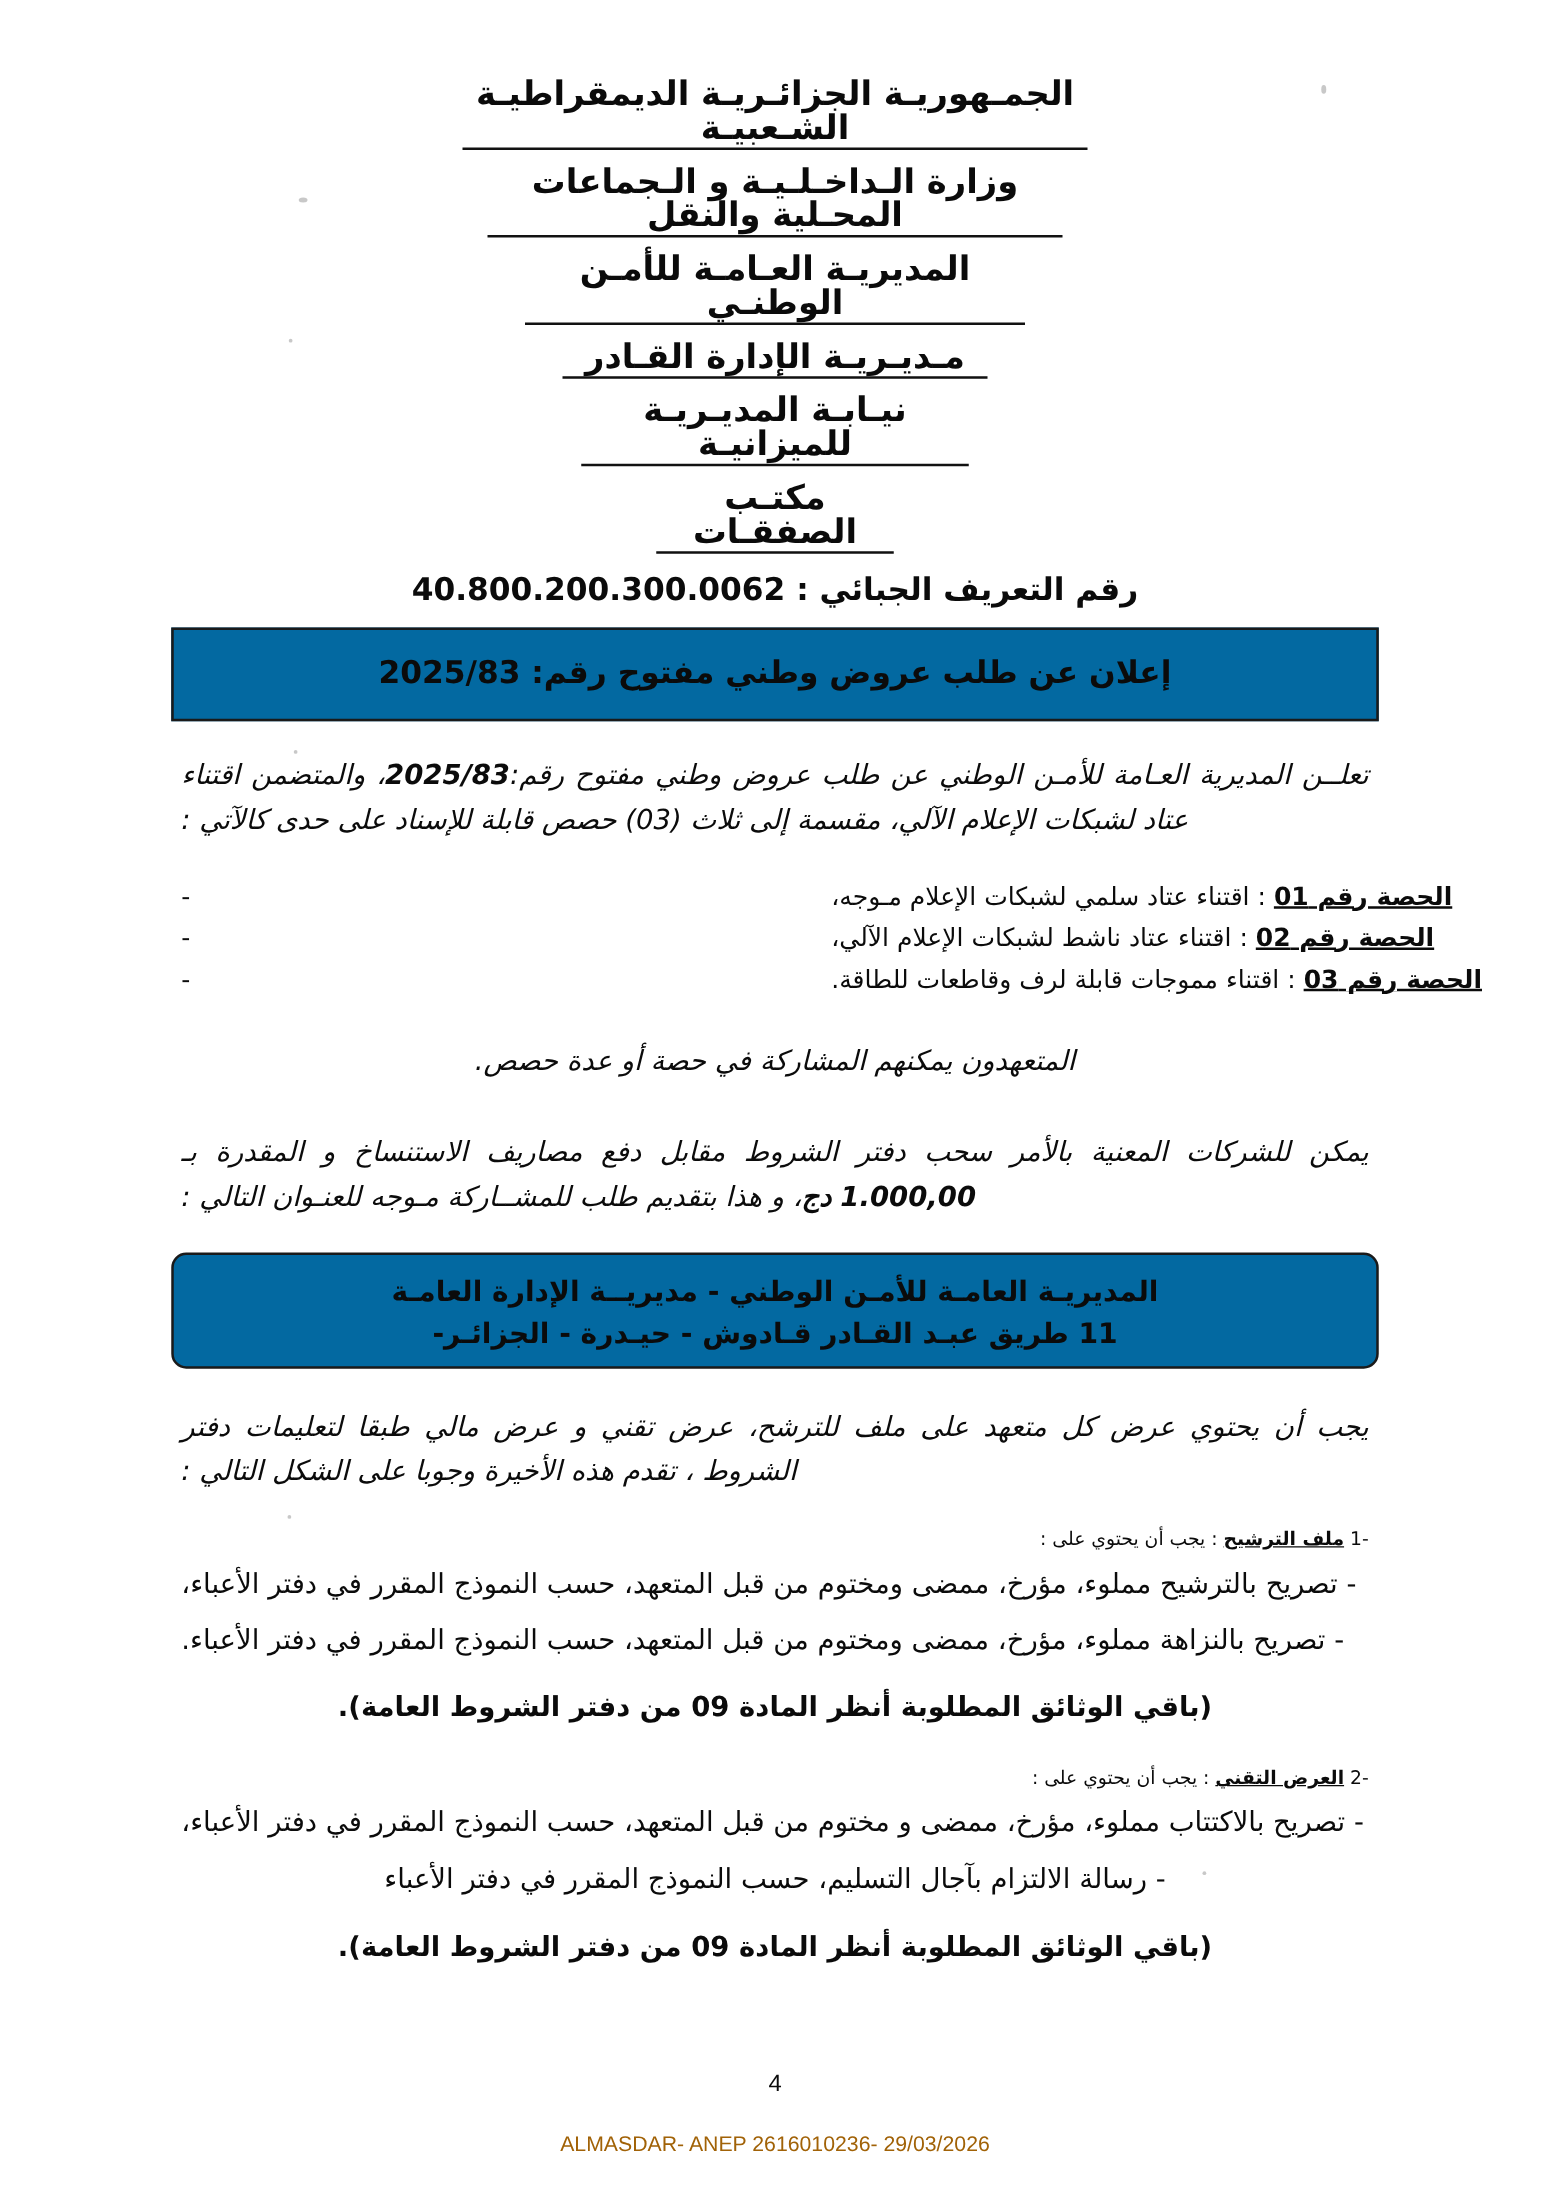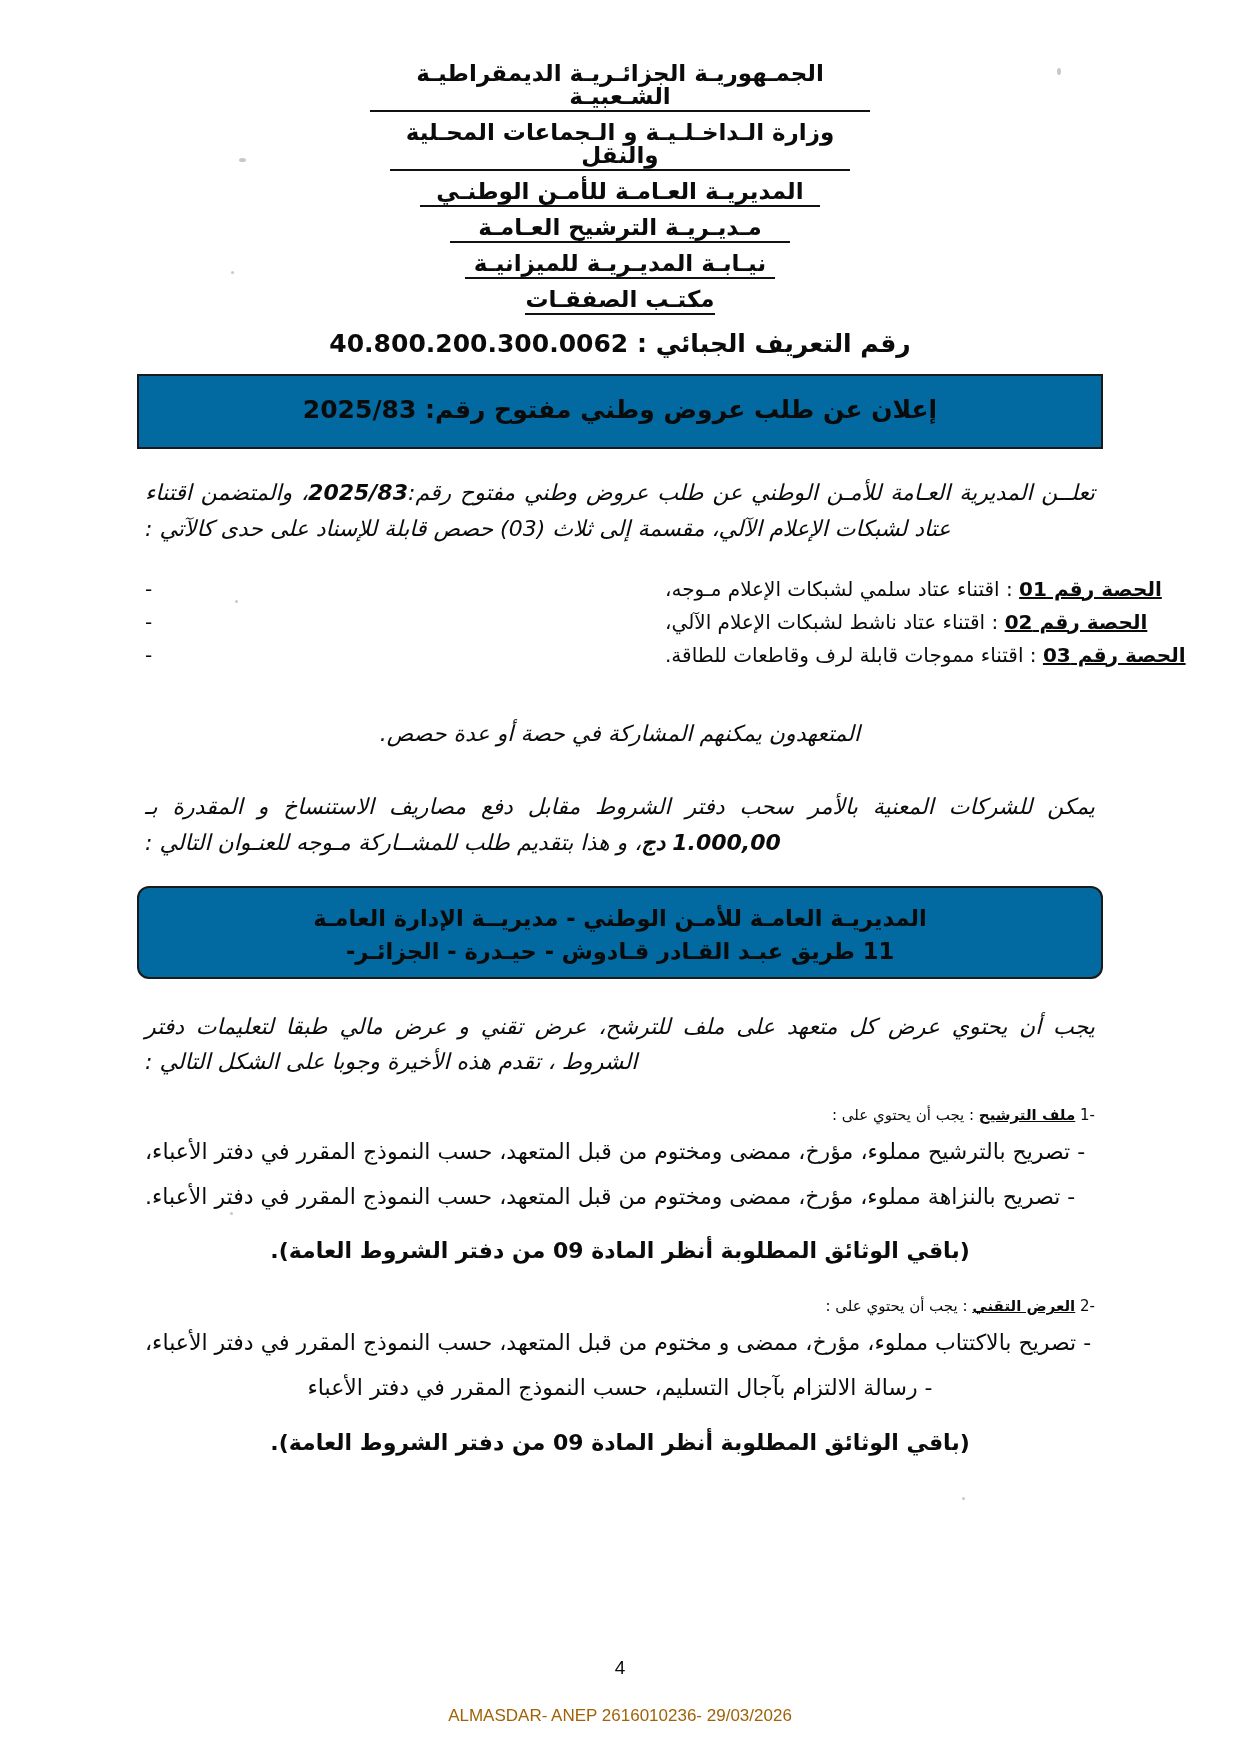--- a/index.html
+++ b/index.html
@@ -24,24 +24,24 @@
   }
 
   
   .letterhead {
     margin: 62px auto 0 auto;
     width: 1000px;
     text-align: center;
   }
   .lh-line {
     font-weight: bold;
-    font-size: 23px;
+    font-size: 27px;
     letter-spacing: 0.5px;
     line-height: 1.0;
-    margin: 0 auto 9px auto;
+    margin: 12px auto 9px auto;
     display: block;
   }
   .lh-underline {
     display: inline-block;
     border-bottom: 2.5px solid #111;
     padding-bottom: 2px;
   }
   .lh1 .lh-underline { width: 500px; }
   .lh2 .lh-underline { width: 460px; }
   .lh3 .lh-underline { width: 400px; }
@@ -202,21 +202,21 @@
 </style>
 </head>
 <body>
 
 <div class="page">
 
   <div class="letterhead">
     <div class="lh-line lh1"><span class="lh-underline">الجمـهوريـة الجزائـريـة الديمقراطيـة الشـعبيـة</span></div>
     <div class="lh-line lh2"><span class="lh-underline">وزارة الـداخـلـيـة و الـجماعات المحـلية والنقل</span></div>
     <div class="lh-line lh3"><span class="lh-underline">المديريـة العـامـة للأمـن الوطنـي</span></div>
-    <div class="lh-line lh4"><span class="lh-underline">مـديـريـة الترشيح العـامـة</span></div>
+    <div class="lh-line lh4"><span class="lh-underline">مـديـريـة الإدارة القـادر</span></div>
     <div class="lh-line lh5"><span class="lh-underline">نيـابـة المديـريـة للميزانيـة</span></div>
     <div class="lh-line lh6"><span class="lh-underline">مكتـب الصفقـات</span></div>
   </div>
 
   <div class="taxid">
     <span>رقم التعريف الجبائي :</span>
     <span class="num">40.800.200.300.0062</span>
   </div>
 
   <div class="framed title-box">
@@ -238,21 +238,21 @@
       <li>
         <span class="dash">-</span>
         <span class="lot-text"><span class="bu">الحصة رقم 02</span><span> : </span><span>اقتناء عتاد ناشط لشبكات الإعلام الآلي،</span></span>
       </li>
       <li>
         <span class="dash">-</span>
         <span class="lot-text"><span class="bu">الحصة رقم 03</span><span> : </span><span>اقتناء مموجات قابلة لرف وقاطعات للطاقة.</span></span>
       </li>
     </ul>
 
-    <p class="para rtl-last" style="text-align-last:center; margin-top:44px;">المتعهدون يمكنهم المشاركة في حصة أو عدة حصص.</p>
+    <p class="para rtl-last" style="text-align-last:center; margin-top:32px;">المتعهدون يمكنهم المشاركة في حصة أو عدة حصص.</p>
 
     <p class="para" style="margin-top:38px;">
       <span>يمكن للشركات المعنية بالأمر سحب دفتر الشروط مقابل دفع مصاريف الاستنساخ و المقدرة</span>
       <span>بـ</span><span class="b ltr">1.000,00</span>&nbsp;<span class="b">دج</span><span>، و هذا بتقديم طلب للمشــاركة مـوجه للعنـوان التالي :</span>
     </p>
   </div>
 
   <div class="framed address-box">
     <div class="a">المديريـة العامـة للأمـن الوطني - مديريــة الإدارة العامـة</div>
     <div class="a">11 طريق عبـد القـادر قـادوش - حيـدرة - الجزائـر-</div>

